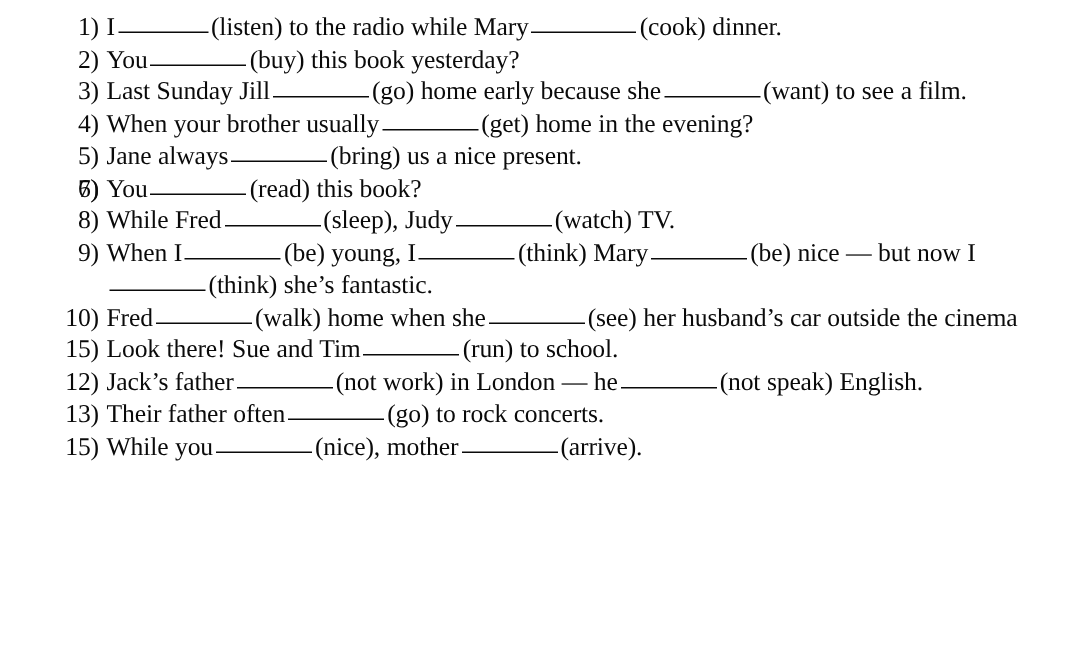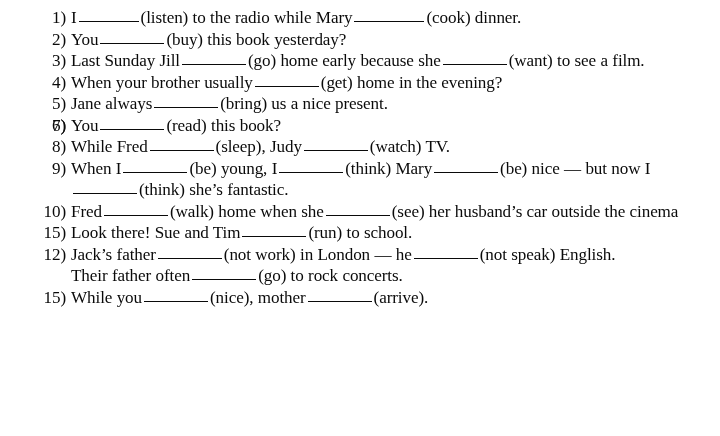--- a/index.html
+++ b/index.html
@@ -122,20 +122,21 @@
       </li>
       <li class="exercise-item">
         <span class="item-number">15)</span>
         <span class="item-text"><span>Look there! Sue and Tim</span><span class="blank w-md"></span><span>(run) to school.</span></span>
       </li>
       <li class="exercise-item">
         <span class="item-number">12)</span>
         <span class="item-text"><span>Jack’s father</span><span class="blank w-md"></span><span>(not work) in London — he</span><span class="blank w-md"></span><span>(not speak) English.</span></span>
       </li>
       <li class="exercise-item">
+        <span class="item-number">13)</span>
       </li>
       <li class="exercise-item">
         <span class="item-text"><span>Their father often</span><span class="blank w-md"></span><span>(go) to rock concerts.</span></span>
       </li>
       <li class="exercise-item">
         <span class="item-number">15)</span>
         <span class="item-text"><span>While you</span><span class="blank w-md"></span><span>(nice), mother</span><span class="blank w-md"></span><span>(arrive).</span></span>
       </li>
     </ol>
 </div>

